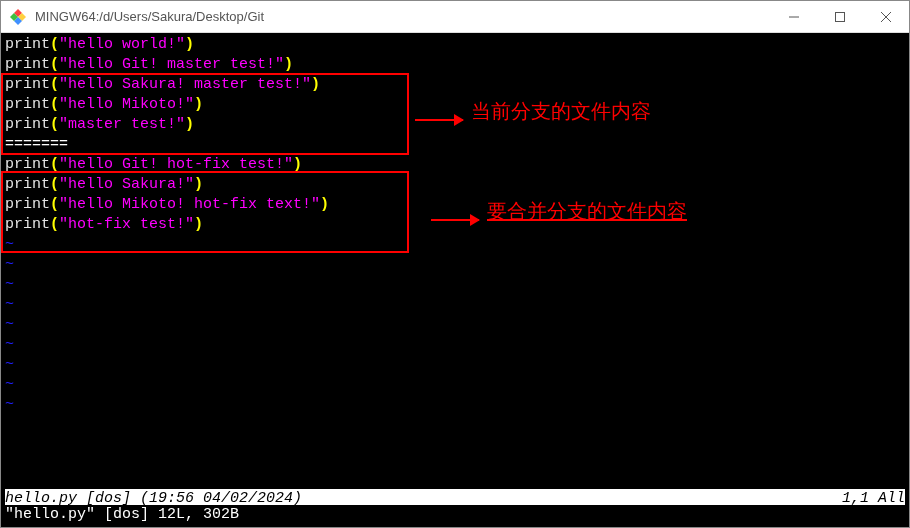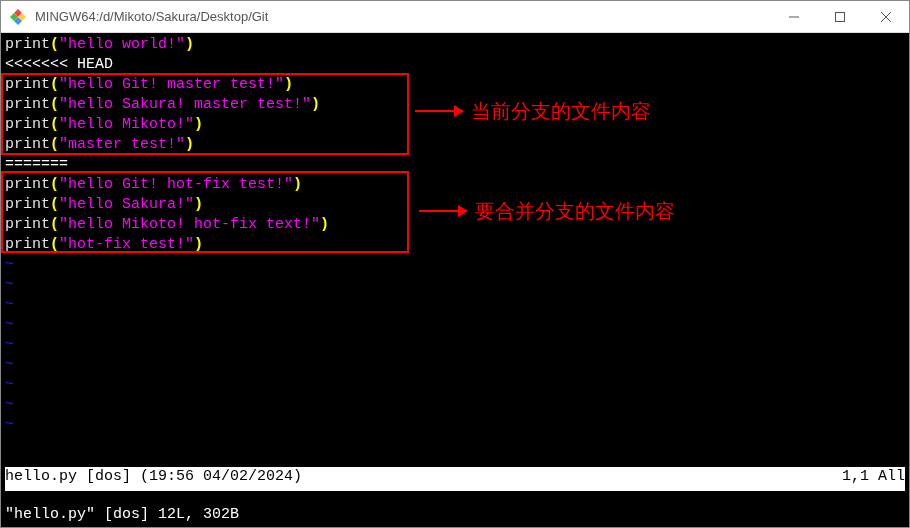--- a/index.html
+++ b/index.html
@@ -88,55 +88,56 @@
     .box1 { left: 0px; top: 40px; width: 408px; height: 82px; }
     .box2 { left: 0px; top: 138px; width: 408px; height: 82px; }
 
     .annotation {
       position: absolute;
       color: #ff0000;
       font-family: "SimSun", "Songti SC", serif;
       font-size: 20px;
       pointer-events: none;
       display: flex;
-      align-items: center;
+      align-items: flex-end;
       gap: 8px;
     }
     .ann1 { left: 414px; top: 68px; }
-    .ann2 { left: 418px; top: 168px; }
+    .ann2 { left: 430px; top: 168px; text-decoration: underline; }
     .arrow {
       display: inline-block;
       position: relative;
       width: 48px;
       height: 2px;
       background: #ff0000;
     }
     .arrow::after {
       content: "";
       position: absolute;
       right: -1px;
       top: -5px;
       border-left: 10px solid #ff0000;
       border-top: 6px solid transparent;
       border-bottom: 6px solid transparent;
     }
 
     .statusbar {
       position: absolute;
       left: 4px;
-      bottom: 36px;
+      bottom: 22px;
       right: 4px;
       background: #ffffff;
       color: #000;
-      height: 24px;
+      height: 16px;
       line-height: 20px;
       display: flex;
       font-family: "Consolas", "Courier New", monospace;
       font-size: 15px;
       white-space: pre;
+      font-style: italic;
     }
     .statusbar .pos { margin-left: auto; text-align: right; }
 
     .cmdline {
       position: absolute;
       left: 4px;
       bottom: 2px;
       color: #ffffff;
       font-family: "Consolas", "Courier New", monospace;
       font-size: 15px;
@@ -150,21 +151,21 @@
 <div class="window">
   <div class="titlebar">
     <span class="titlebar-icon">
       <svg viewBox="0 0 18 18">
         <polygon points="9,1 13,5 9,9 5,5" fill="#ff4040"></polygon>
         <polygon points="13,5 17,9 13,13 9,9" fill="#ffd040"></polygon>
         <polygon points="9,9 13,13 9,17 5,13" fill="#4090ff"></polygon>
         <polygon points="5,5 9,9 5,13 1,9" fill="#40c040"></polygon>
       </svg>
     </span>
-    <span class="titlebar-text">MINGW64:/d/Mikoto/Sakura/Desktop/Git</span>
+    <span class="titlebar-text">MINGW64:/d/Users/Sakura/Desktop/Git</span>
     <div class="win-controls">
       <div class="win-btn">
         <svg width="10" height="10">
             <line x1="0" y1="5" x2="10" y2="5" stroke="#555" stroke-width="1"></line>
           </svg>
       </div>
       <div class="win-btn">
         <svg width="10" height="10">
             <rect x="0.5" y="0.5" width="9" height="9" fill="none" stroke="#555" stroke-width="1"></rect>
           </svg>
@@ -173,21 +174,20 @@
         <svg width="10" height="10">
             <line x1="0" y1="0" x2="10" y2="10" stroke="#555" stroke-width="1"></line>
             <line x1="10" y1="0" x2="0" y2="10" stroke="#555" stroke-width="1"></line>
           </svg>
       </div>
     </div>
   </div>
 
   <div class="terminal">
     <div class="line"><span class="tok-func">print</span><span class="tok-paren">(</span><span class="tok-str">"hello world!"</span><span class="tok-paren">)</span></div>
-    <div class="line tok-marker">&lt;&lt;&lt;&lt;&lt;&lt;&lt; HEAD</div>
     <div class="line"><span class="tok-func">print</span><span class="tok-paren">(</span><span class="tok-str">"hello Git! master test!"</span><span class="tok-paren">)</span></div>
     <div class="line"><span class="tok-func">print</span><span class="tok-paren">(</span><span class="tok-str">"hello Sakura! master test!"</span><span class="tok-paren">)</span></div>
     <div class="line"><span class="tok-func">print</span><span class="tok-paren">(</span><span class="tok-str">"hello Mikoto!"</span><span class="tok-paren">)</span></div>
     <div class="line"><span class="tok-func">print</span><span class="tok-paren">(</span><span class="tok-str">"master test!"</span><span class="tok-paren">)</span></div>
     <div class="line tok-marker">=======</div>
     <div class="line"><span class="tok-func">print</span><span class="tok-paren">(</span><span class="tok-str">"hello Git! hot-fix test!"</span><span class="tok-paren">)</span></div>
     <div class="line"><span class="tok-func">print</span><span class="tok-paren">(</span><span class="tok-str">"hello Sakura!"</span><span class="tok-paren">)</span></div>
     <div class="line"><span class="tok-func">print</span><span class="tok-paren">(</span><span class="tok-str">"hello Mikoto! hot-fix text!"</span><span class="tok-paren">)</span></div>
     <div class="line"><span class="tok-func">print</span><span class="tok-paren">(</span><span class="tok-str">"hot-fix test!"</span><span class="tok-paren">)</span></div>
     <div class="line tok-nontext">~</div>

